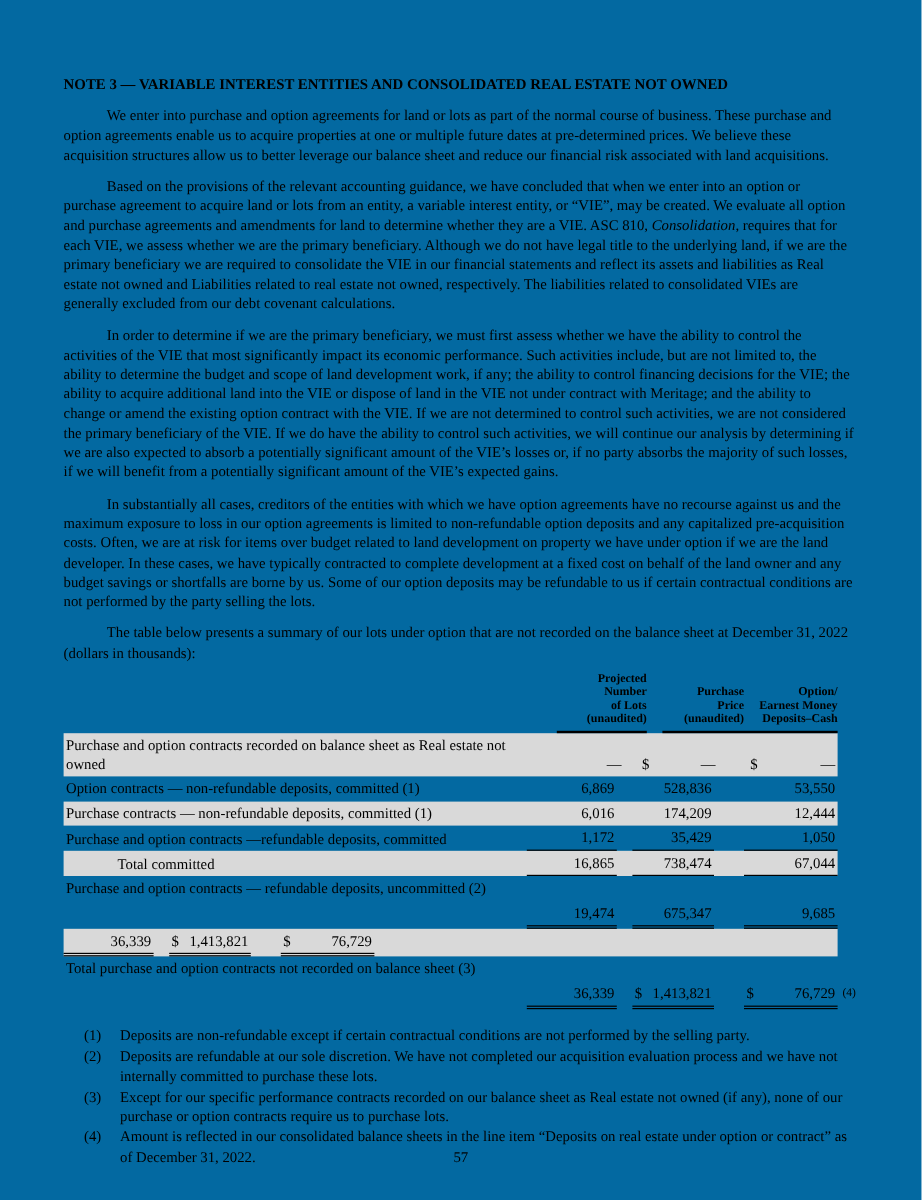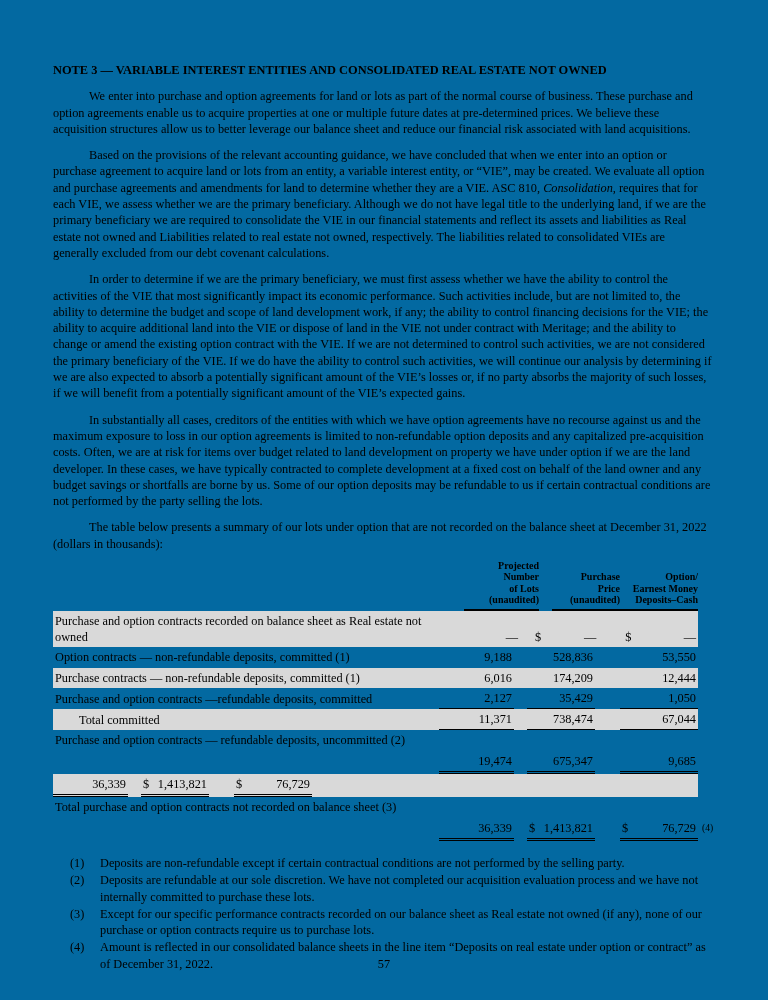--- a/index.html
+++ b/index.html
@@ -42,21 +42,21 @@
     border-bottom: 2px solid #000;
     padding-bottom: 3px;
   }
   .h-lots { width: 75px; }
   .h-price { width: 68px; margin-left: 13px; }
   .h-dep { width: 78px; }
 
   .t-row { display: flex; align-items: flex-end; }
   .t-row.shaded { background: #d9d9d9; }
   .cell-label { flex: 1 1 auto; padding: 2px 8px 2px 2px; }
-  .cell-label.indented { padding-left: 26px; }
+  .cell-label.indented { padding-left: 16px; margin-left: 29px; }
   .cell-num {
     width: 75px;
     display: flex; justify-content: flex-end;
     padding: 2px 2px 2px 2px;
   }
   .cell-money {
     display: flex; justify-content: space-between;
     padding: 2px 2px 2px 2px;
   }
   .cell-price { width: 68px; margin-left: 13px; }
@@ -136,21 +136,21 @@
         </div>
       <div class="cell-money cell-dep">
           <span>$</span>
           <span>—</span>
         </div>
     </div>
 
     <div class="t-row">
       <div class="cell-label">Option contracts — non-refundable deposits, committed (1)</div>
       <div class="cell-num">
-          <span>9,188</span>
+          <span>6,869</span>
         </div>
       <div class="cell-money cell-price">
           <span></span>
           <span>528,836</span>
         </div>
       <div class="cell-money cell-dep">
           <span></span>
           <span>53,550</span>
         </div>
     </div>
@@ -166,36 +166,36 @@
         </div>
       <div class="cell-money cell-dep">
           <span></span>
           <span>12,444</span>
         </div>
     </div>
 
     <div class="t-row u-single">
       <div class="cell-label">Purchase and option contracts —refundable deposits, committed</div>
       <div class="cell-num">
-          <span>2,127</span>
+          <span>1,172</span>
         </div>
       <div class="cell-money cell-price">
           <span></span>
           <span>35,429</span>
         </div>
       <div class="cell-money cell-dep">
           <span></span>
           <span>1,050</span>
         </div>
     </div>
 
     <div class="t-row shaded u-single">
       <div class="cell-label indented">Total committed</div>
       <div class="cell-num">
-          <span>11,371</span>
+          <span>16,865</span>
         </div>
       <div class="cell-money cell-price">
           <span></span>
           <span>738,474</span>
         </div>
       <div class="cell-money cell-dep">
           <span></span>
           <span>67,044</span>
         </div>
     </div>

